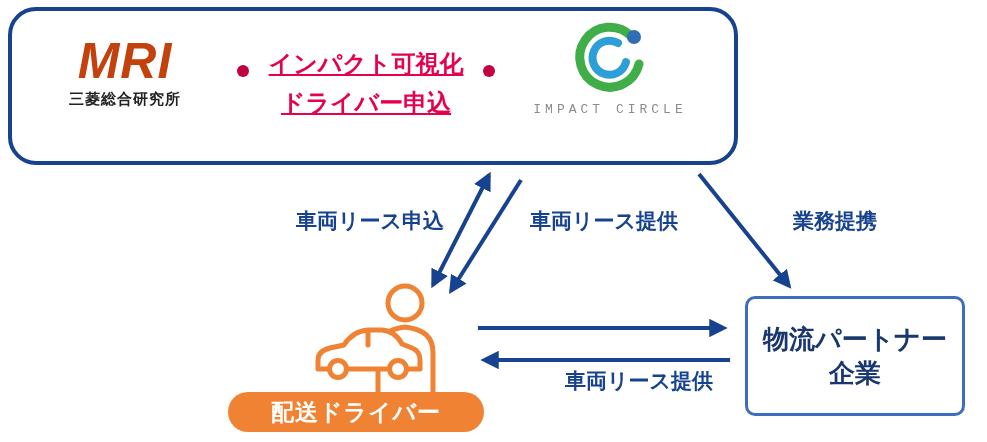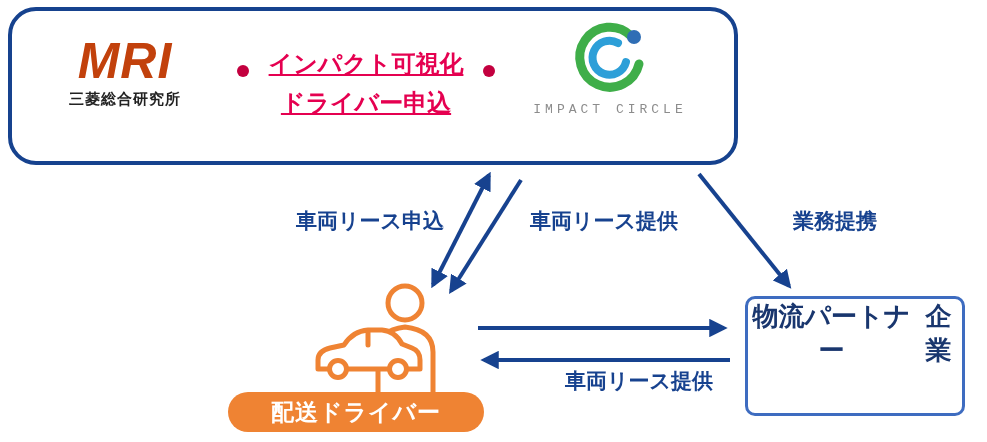--- a/index.html
+++ b/index.html
@@ -26,21 +26,21 @@
   .impact-label{font-size:13px;font-weight:500;color:#8c8c8c;letter-spacing:4px;margin-top:1px;white-space:nowrap;font-family:Liberation Mono, monospace;}
   .lbl{position:absolute;color:#17428f;font-weight:800;font-size:21px;white-space:nowrap;margin-left:28px;}
   .lbl-lease-apply{left:268px;top:207px;}
   .lbl-lease-provide{left:502px;top:207px;}
   .lbl-partnership{left:765px;top:207px;}
   .lbl-driver-apply{left:530px;top:297px;}
   .lbl-outsource{left:537px;top:367px;}
   .partner-box{
     position:absolute;left:745px;top:296px;width:214px;height:114px;
     border:3px solid #3e6cc0;border-radius:10px;background:#fff;
-    display:flex;flex-direction:row;justify-content:center;text-align:center;
+    display:flex;flex-direction:column;justify-content:center;text-align:center;
     color:#19366e;font-weight:800;font-size:26px;line-height:34px;
   }
   .driver-badge{
     position:absolute;left:228px;top:392px;width:256px;height:40px;border-radius:21px;
     background:#ef8333;color:#fff;font-weight:800;font-size:23px;text-align:center;
     line-height:41px;letter-spacing:1px;
   }
 </style>
 </head>
 <body>

